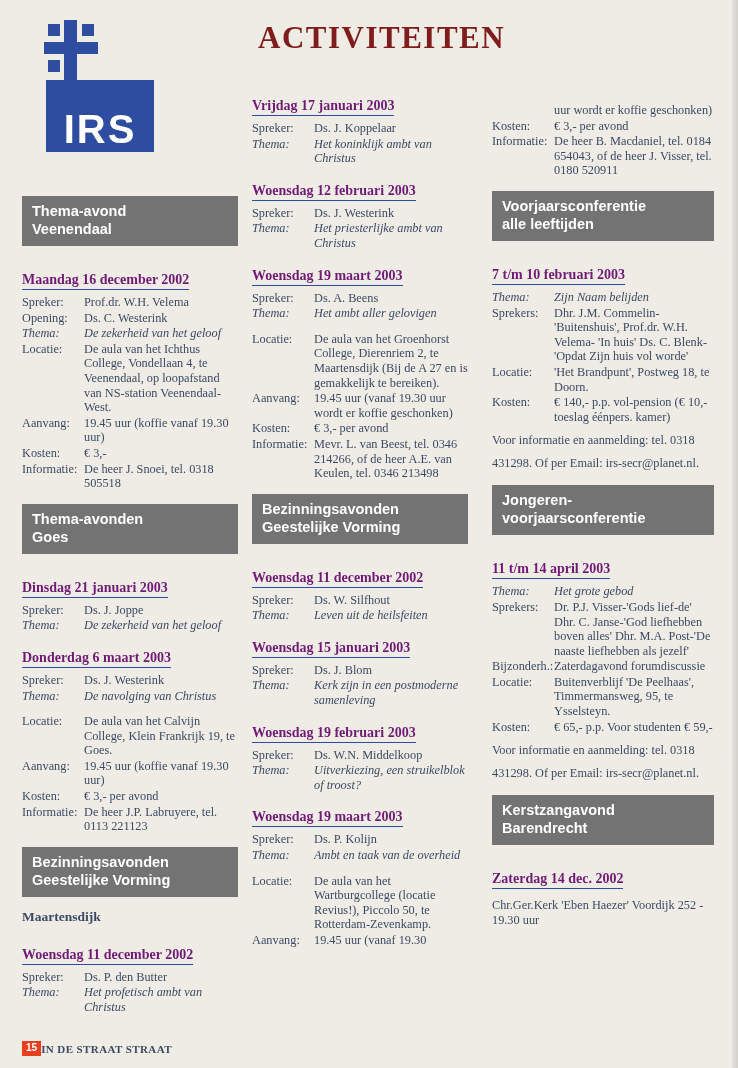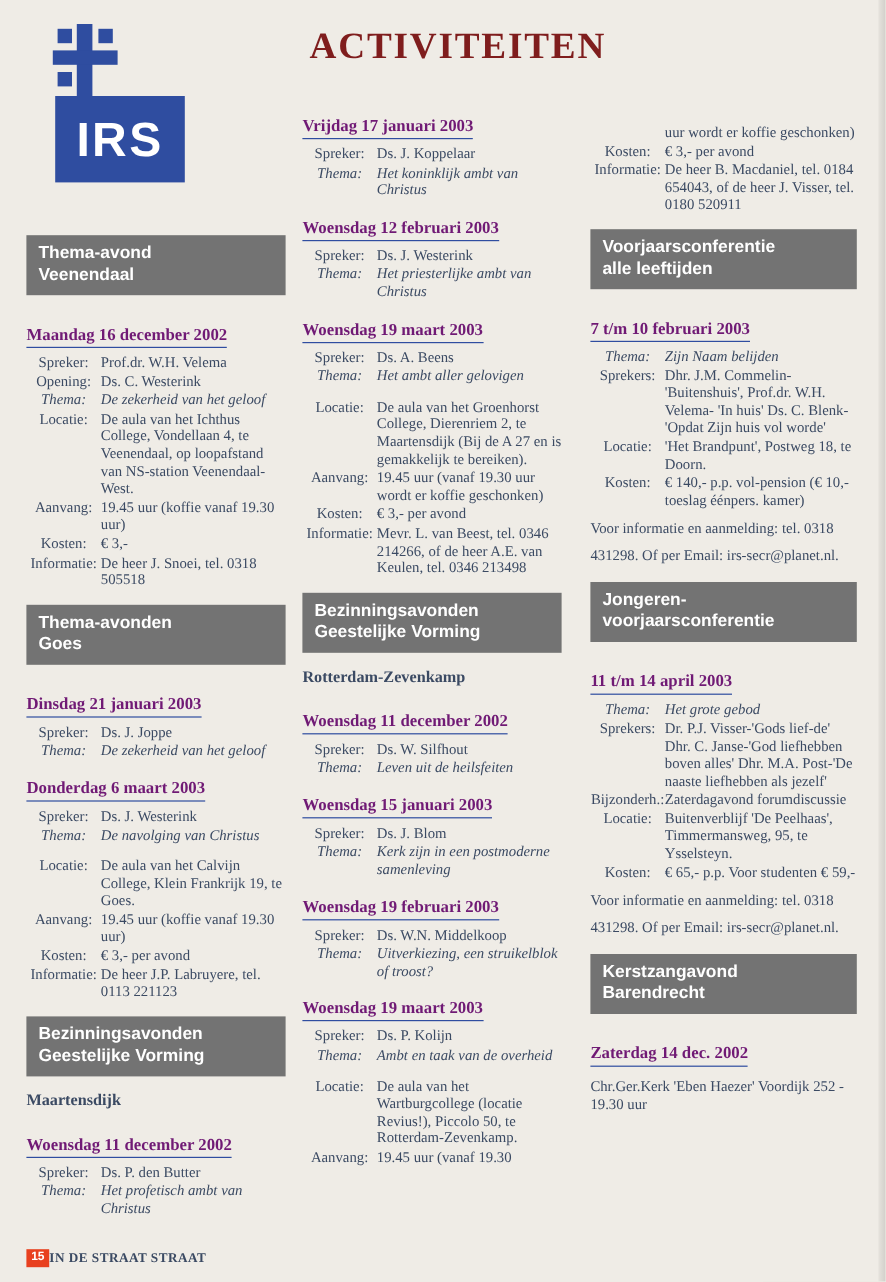--- a/index.html
+++ b/index.html
@@ -25,21 +25,21 @@
   .logo .dot2{position:absolute;left:54px;top:6px;width:12px;height:12px;background:#2f4da0;}
   .logo .dot3{position:absolute;left:20px;top:42px;width:12px;height:12px;background:#2f4da0;}
   .logo .block{
     position:absolute;left:18px;top:62px;width:108px;height:72px;background:#2f4da0;
   }
   .logo .irs{
     position:absolute;left:0;top:0;width:108px;height:72px;
     color:#fff;font-family:"Liberation Sans",sans-serif;font-weight:bold;
     font-size:40px;letter-spacing:2px;
     display:flex;align-items:flex-end;justify-content:center;
-    padding-bottom:12px;box-sizing:border-box;
+    padding-bottom:0;box-sizing:border-box;
   }
   .logo .shadow{
     position:absolute;left:26px;top:70px;width:108px;height:72px;background:rgba(120,130,150,.25);z-index:-1;
   }
   
   .masthead{
     position:absolute;left:258px;top:20px;
     font-family:"Liberation Serif",serif;
     font-weight:bold;font-size:31px;letter-spacing:1.5px;
     color:#7f1d1d;
@@ -70,21 +70,21 @@
     border-bottom:1.5px solid #2f4da0;
     display:inline-block;
     padding-bottom:1px;margin:14px 0 5px 0;
   }
   .datehead:first-child{margin-top:0;}
   table.rows{border-collapse:collapse;width:100%;margin:0 0 2px 0;}
   table.rows td{
     vertical-align:top;font-size:12.3px;line-height:14.6px;
     padding:0 0 1px 0;
   }
-  td.lab{width:62px;color:#3b4a63;white-space:nowrap;padding-right:4px;text-align:center;}
+  td.lab{width:62px;color:#3b4a63;white-space:nowrap;padding-right:4px;}
   td.val{color:#3b4a63;}
   .italic{font-style:italic;color:#7d8aa0;}
   .note{
     font-size:12.3px;line-height:23px;margin:4px 0 0 0;color:#3b4a63;
   }
   .gap{height:10px;}
   .plain{font-size:12.3px;line-height:14.6px;margin:4px 0 0 0;}
 
   
   .footer{
@@ -295,21 +295,20 @@
           <td class="val">Mevr. L. van Beest, tel. 0346 214266, of de heer A.E. van Keulen, tel. 0346 213498</td>
           </tr>
     </tbody>
       </table>
 
     <div class="gap"></div>
     <div class="bar">
       <span>Bezinningsavonden</span>
       <span>Geestelijke Vorming</span>
     </div>
-    <div class="subhead">Rotterdam-Zevenkamp</div>
 
     <div class="datehead">Woensdag 11 december 2002</div>
     <table class="rows">
       <tbody>
           <tr>
             <td class="lab">Spreker:</td>
           <td class="val">Ds. W. Silfhout</td>
           </tr>
       <tr>
             <td class="lab italic">Thema:</td>

